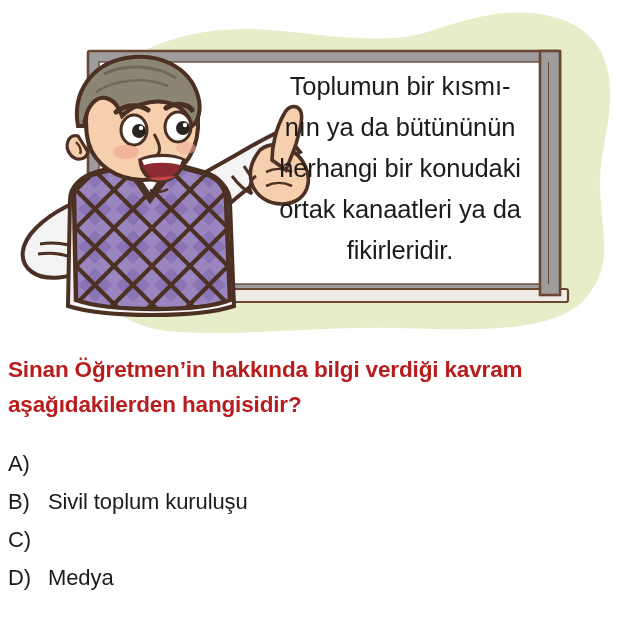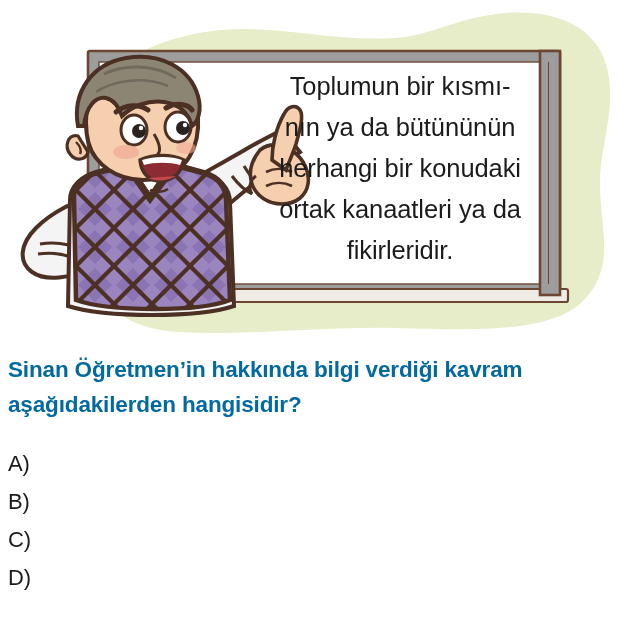--- a/index.html
+++ b/index.html
@@ -52,21 +52,21 @@
   
   .question-stem {
     position: absolute;
     left: 8px;
     top: 352px;
     width: 612px;
     font-family: "Liberation Sans", sans-serif;
     font-weight: bold;
     font-size: 22.5px;
     line-height: 35px;
-    color: #0369a1;
+    color: #b91c1c;
     letter-spacing: -0.15px;
   }
 
   
   .options {
     position: absolute;
     left: 8px;
     top: 451px;
     width: 612px;
   }
@@ -305,25 +305,27 @@
   <div class="question-stem">Sinan Öğretmen’in hakkında bilgi verdiği kavram aşağıdakilerden hangisidir?</div>
 
   <div class="options">
 
     <div class="option-row">
       <span class="option-label">A)</span>
     </div>
 
     <div class="option-row">
       <span class="option-label">B)</span>
+      <span class="option-text">Sivil toplum kuruluşu</span>
     </div>
 
     <div class="option-row">
       <span class="option-label">C)</span>
     </div>
 
     <div class="option-row">
       <span class="option-label">D)</span>
+      <span class="option-text">Medya</span>
     </div>
 
   </div>
 
 </div>
 
 </body></html>

